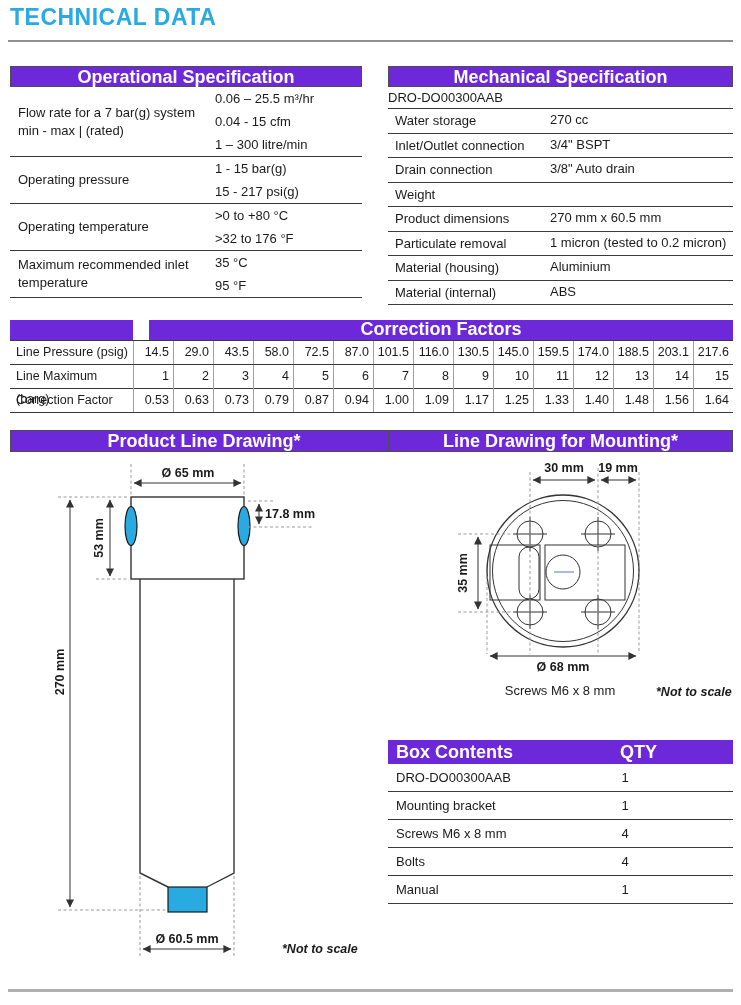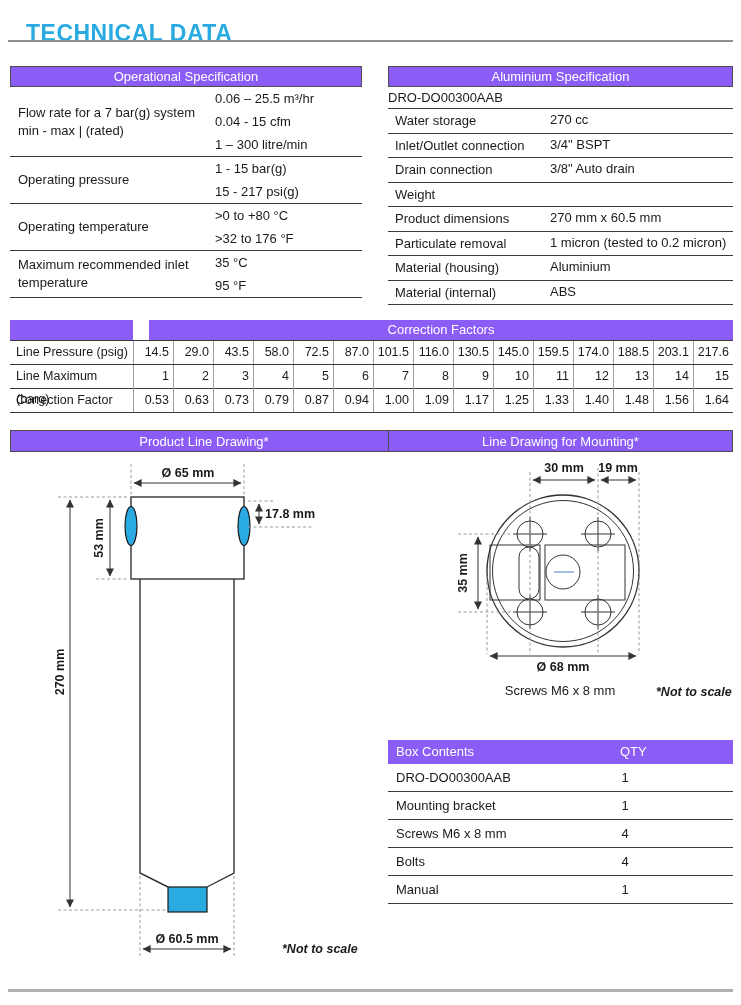--- a/index.html
+++ b/index.html
@@ -1,24 +1,24 @@
 <!DOCTYPE html>
 <html><head>
 <meta charset="utf-8">
 <style>
   html,body{margin:0;padding:0;background:#fff;}
   body{font-family:"Liberation Sans",sans-serif;color:#1a1a1a;}
   .page{position:relative;width:741px;height:1005px;background:#fff;overflow:hidden;}
 
-  .page-title{position:absolute;left:10px;top:4px;margin:16px;font-size:23px;font-weight:bold;color:#29ABE2;letter-spacing:.5px;}
+  .page-title{position:absolute;left:10px;top:4px;margin:0;font-size:23px;font-weight:bold;color:#29ABE2;letter-spacing:.5px;}
   .rule{position:absolute;left:8px;width:725px;background:#8f8f8f;}
   .rule.top{top:40px;height:2px;}
   .rule.bottom{top:989px;height:3px;background:#b0b0b0;}
 
-  .bluehead{background:#8b5cf6;color:#fff;font-weight:normal;font-size:13px;text-align:center;border:1px solid #4d4d4d;box-sizing:border-box;}
+  .bluehead{background:#6d28d9;color:#fff;font-weight:bold;font-size:18px;text-align:center;border:1px solid #4d4d4d;box-sizing:border-box;}
 
   
   .spec{position:absolute;font-size:13px;}
   .spec.op{left:10px;top:66px;width:352px;}
   .spec.mech{left:388px;top:66px;width:345px;}
   .spec .thead{height:21px;line-height:20px;}
   .srow{display:flex;border-bottom:1.6px solid #3a3a3a;}
   .slabel{display:flex;align-items:center;box-sizing:border-box;padding:3px 4px 3px 8px;line-height:1.35;}
   .op .slabel{width:205px;}
   .mech .slabel{width:162px;padding-left:7px;}
@@ -99,21 +99,21 @@
           <div class="slabel">Maximum recommended inlet temperature</div>
           <div class="svals">
             <div class="sval">35 °C</div>
             <div class="sval">95 °F</div>
           </div>
         </div>
       </div>
   </section>
 
   <section class="spec mech">
-    <div class="bluehead thead">Aluminium Specification</div>
+    <div class="bluehead thead">Mechanical Specification</div>
     <div id="mech-body">
         <div class="srow">
           <div class="svals">
             <div class="sval">DRO-DO00300AAB</div>
           </div>
         </div>
         <div class="srow">
           <div class="slabel">Water storage</div>
           <div class="svals">
             <div class="sval">270 cc</div>

